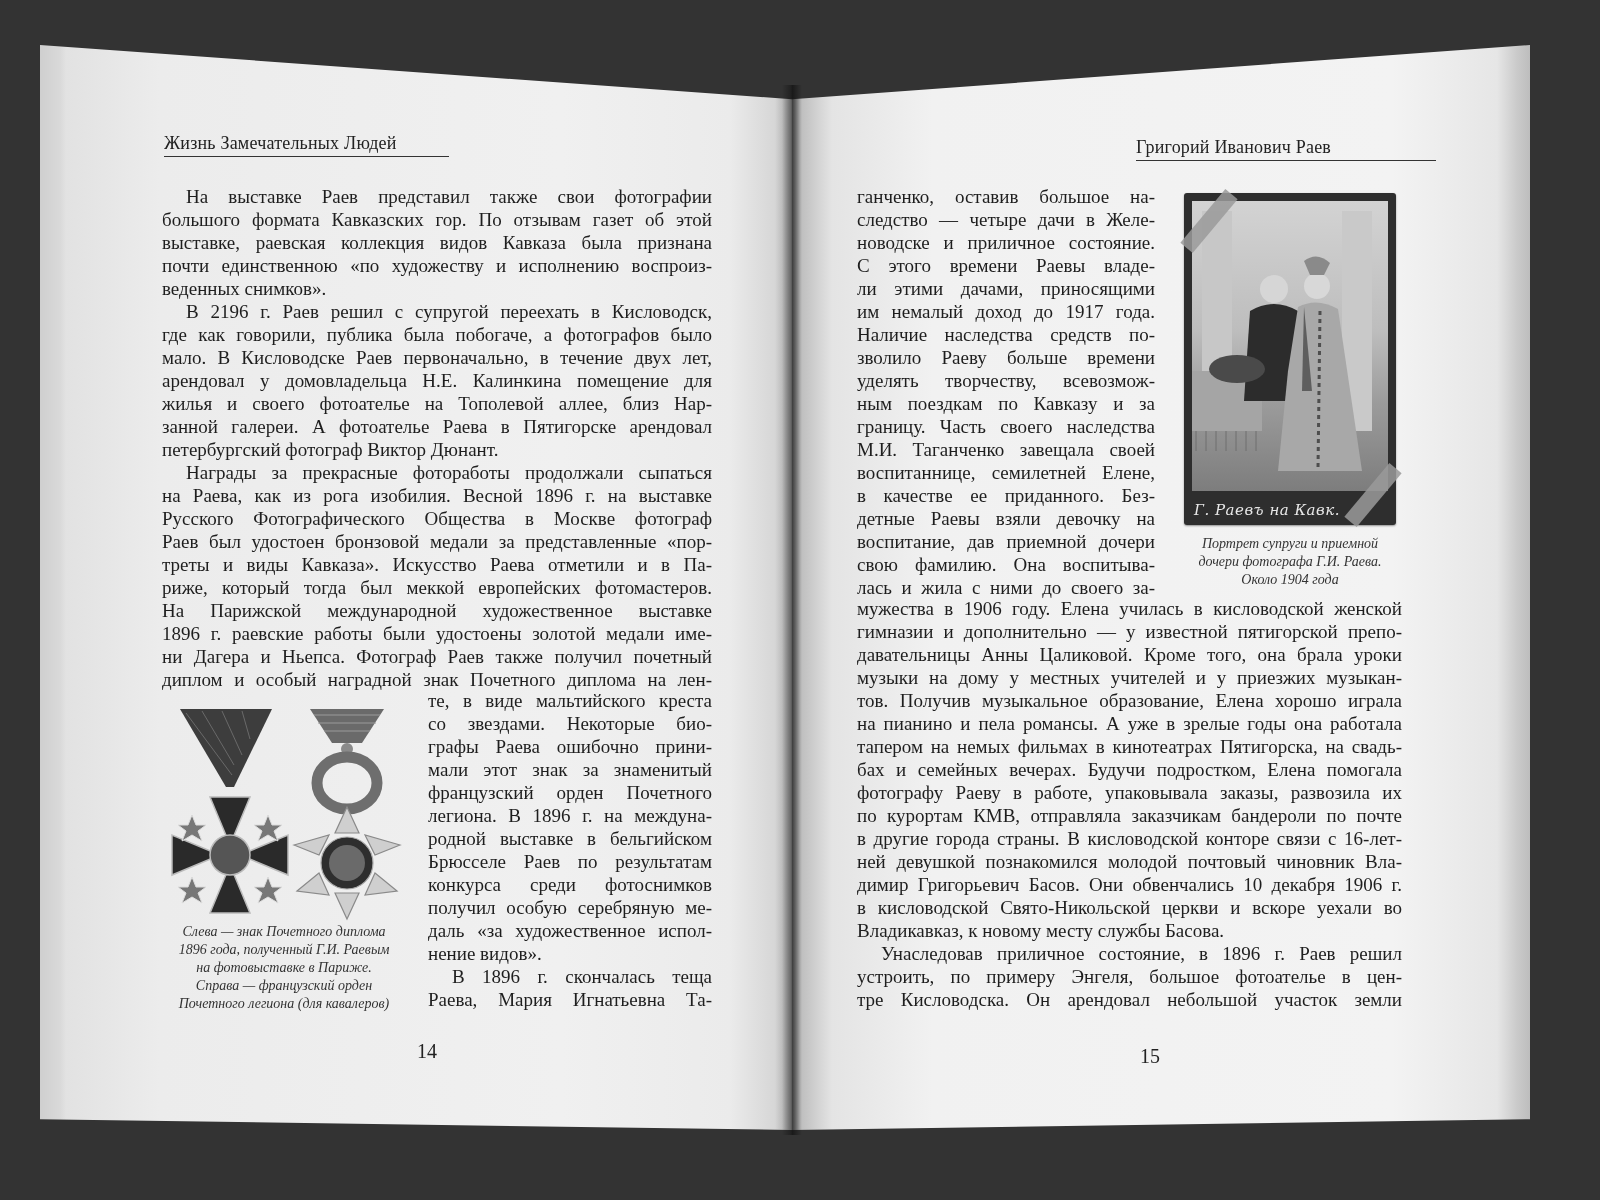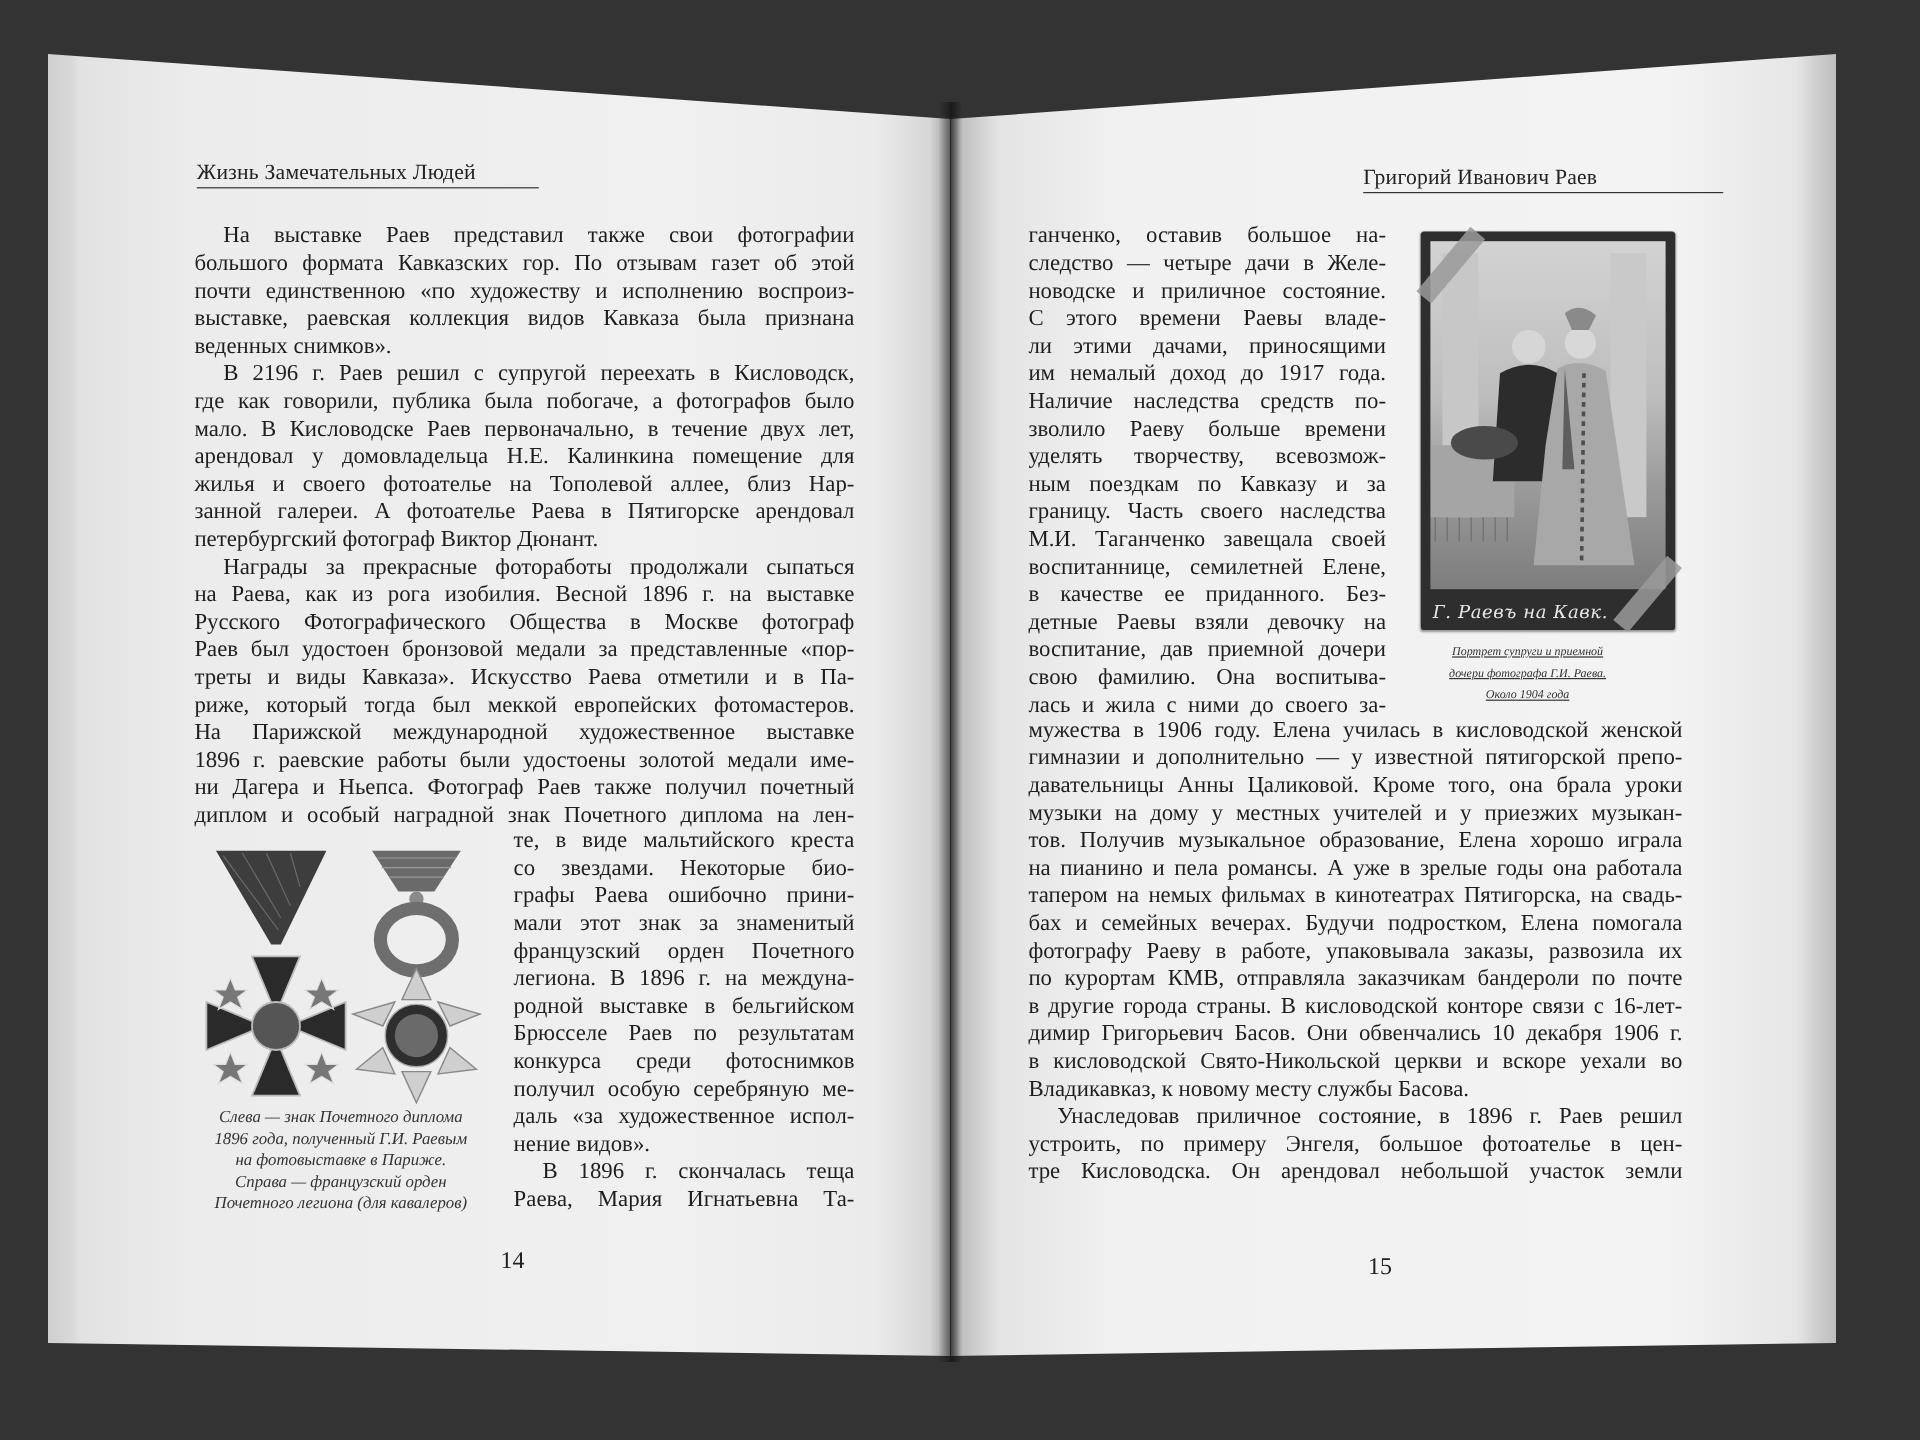--- a/index.html
+++ b/index.html
@@ -65,41 +65,41 @@
     overflow:hidden;
   }
   .photo-signature {
     position:absolute; left:10px; bottom:6px; font-family:"DejaVu Serif", serif; font-style:italic;
     font-size:15px; color:#e8e8e8; letter-spacing:0.5px;
   }
   .photo-tape {
     position:absolute; background:#9a9a9a; opacity:0.85; width:70px; height:16px;
   }
   .photo-caption {
-    position:absolute; left:365px; top:490px; width:232px; text-align:center;
-    font-family:"Liberation Serif", serif; font-style:italic; font-size:10px; line-height:18px; color:#333;text-decoration:underline;
+    position:absolute; left:382px; top:490px; width:232px; text-align:center;
+    font-family:"Liberation Serif", serif; font-style:italic; font-size:14px; line-height:18px; color:#333;
   }
   .spine {
     position:absolute; left:742px; top:40px; width:20px; height:1050px;
     background:linear-gradient(90deg, rgba(0,0,0,0) 0%, rgba(0,0,0,0.35) 45%, rgba(0,0,0,0.5) 52%, rgba(0,0,0,0) 100%);
   }
 </style>
 </head>
 <body>
 
 <div class="book">
 
   <div class="page left">
     <div class="running-head left">Жизнь Замечательных Людей</div>
 
     <div class="text main" id="left-main">
         <span class="line indent">На выставке Раев представил также свои фотографии</span>
         <span class="line">большого формата Кавказских гор. По отзывам газет об этой</span>
+        <span class="line">выставке, раевская коллекция видов Кавказа была признана</span>
         <span class="line">почти единственною «по художеству и исполнению воспроиз-</span>
-        <span class="line">выставке, раевская коллекция видов Кавказа была признана</span>
         <span class="line last">веденных снимков».</span>
         <span class="line indent">В 2196 г. Раев решил с супругой переехать в Кисловодск,</span>
         <span class="line">где как говорили, публика была побогаче, а фотографов было</span>
         <span class="line">мало. В Кисловодске Раев первоначально, в течение двух лет,</span>
         <span class="line">арендовал у домовладельца Н.Е. Калинкина помещение для</span>
         <span class="line">жилья и своего фотоателье на Тополевой аллее, близ Нар-</span>
         <span class="line">занной галереи. А фотоателье Раева в Пятигорске арендовал</span>
         <span class="line last">петербургский фотограф Виктор Дюнант.</span>
         <span class="line indent">Награды за прекрасные фотоработы продолжали сыпаться</span>
         <span class="line">на Раева, как из рога изобилия. Весной 1896 г. на выставке</span>
@@ -258,20 +258,21 @@
         <span class="line">гимназии и дополнительно — у известной пятигорской препо-</span>
         <span class="line">давательницы Анны Цаликовой. Кроме того, она брала уроки</span>
         <span class="line">музыки на дому у местных учителей и у приезжих музыкан-</span>
         <span class="line">тов. Получив музыкальное образование, Елена хорошо играла</span>
         <span class="line">на пианино и пела романсы. А уже в зрелые годы она работала</span>
         <span class="line">тапером на немых фильмах в кинотеатрах Пятигорска, на свадь-</span>
         <span class="line">бах и семейных вечерах. Будучи подростком, Елена помогала</span>
         <span class="line">фотографу Раеву в работе, упаковывала заказы, развозила их</span>
         <span class="line">по курортам КМВ, отправляла заказчикам бандероли по почте</span>
         <span class="line">в другие города страны. В кисловодской конторе связи с 16-лет-</span>
+        <span class="line">ней девушкой познакомился молодой почтовый чиновник Вла-</span>
         <span class="line">димир Григорьевич Басов. Они обвенчались 10 декабря 1906 г.</span>
         <span class="line">в кисловодской Свято-Никольской церкви и вскоре уехали во</span>
         <span class="line last">Владикавказ, к новому месту службы Басова.</span>
         <span class="line indent">Унаследовав приличное состояние, в 1896 г. Раев решил</span>
         <span class="line">устроить, по примеру Энгеля, большое фотоателье в цен-</span>
         <span class="line">тре Кисловодска. Он арендовал небольшой участок земли</span>
       </div>
 
     <div class="page-number">15</div>
   </div>

